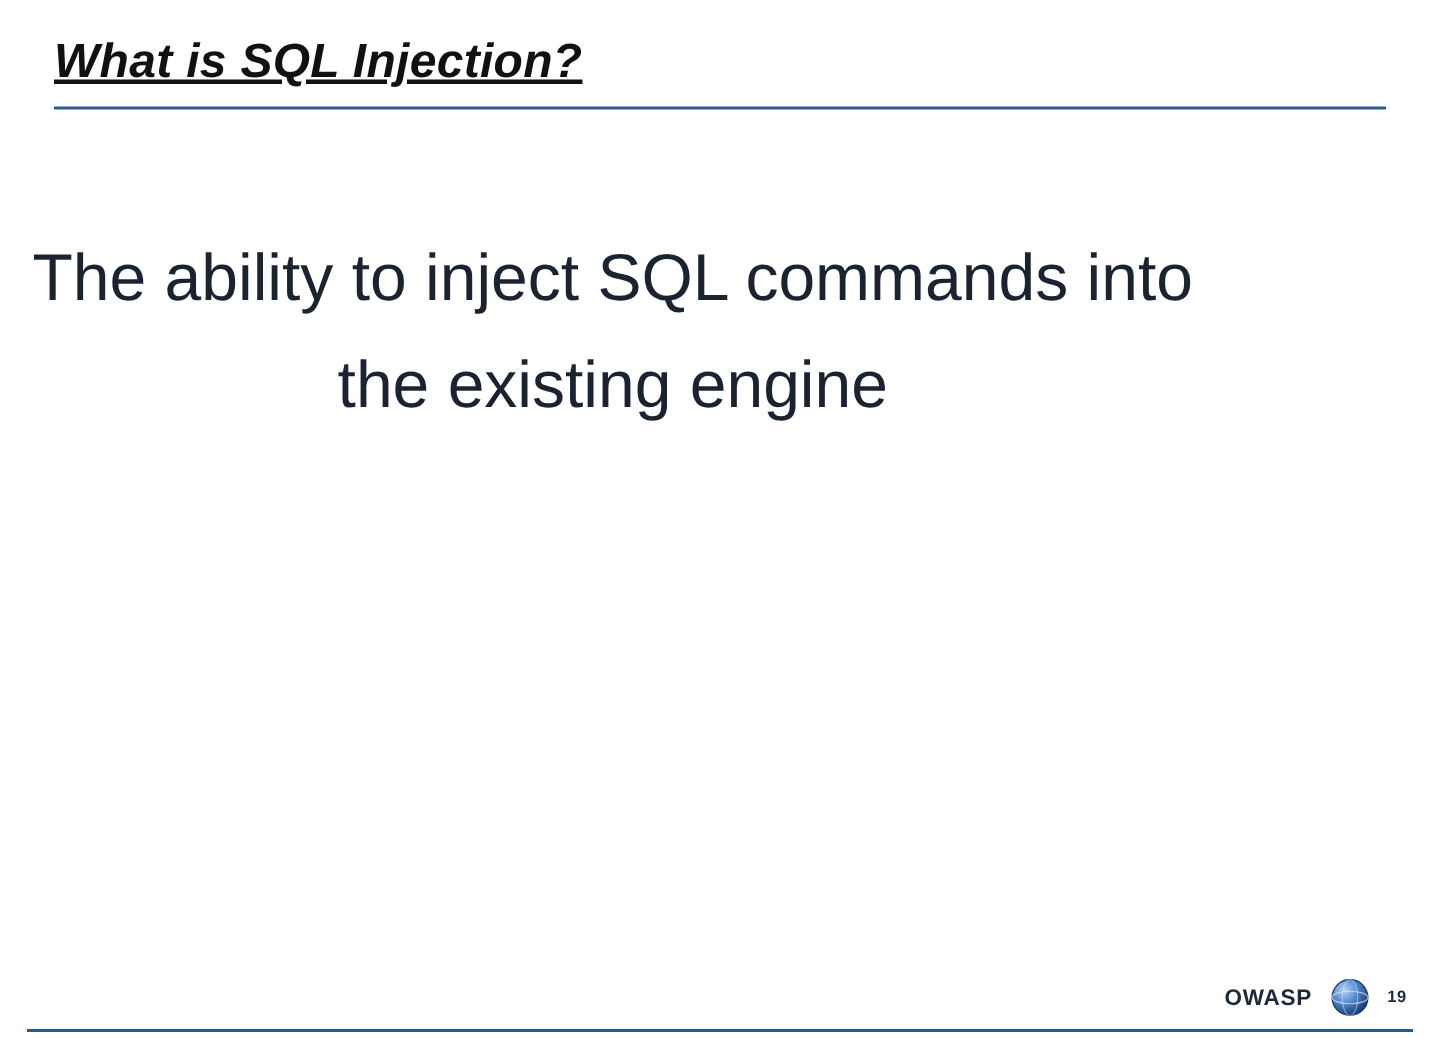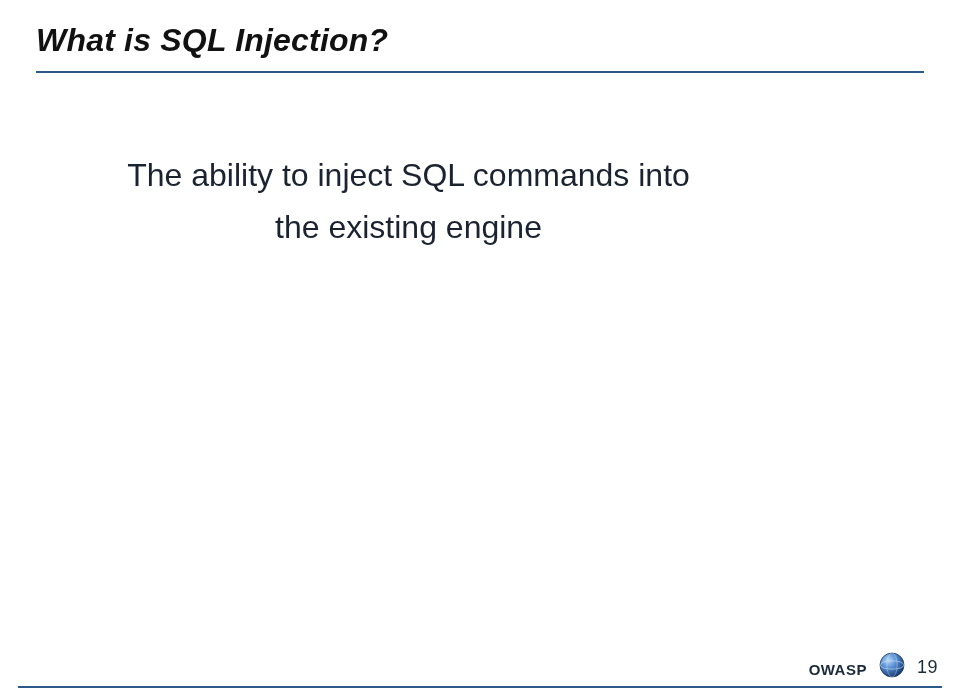--- a/index.html
+++ b/index.html
@@ -20,65 +20,66 @@
   }
   .title {
     position: absolute;
     top: 22px;
     left: 36px;
     font-size: 32px;
     font-weight: 700;
     font-style: italic;
     color: #111;
     letter-spacing: 0.2px;
+    text-decoration: underline;
   }
   .title-rule {
     position: absolute;
     top: 71px;
     left: 36px;
     right: 36px;
     height: 0;
     border-top: 2px solid #2a5a8a;
   }
   .body-text {
     position: absolute;
     top: 150px;
     left: 0;
     width: 817px;
     text-align: center;
-    font-size: 32px;
+    font-size: 44px;
     line-height: 1.62;
     color: #1b2230;
     font-weight: 400;
   }
   .body-text .line {
     display: block;
   }
   .footer {
     position: absolute;
     bottom: 14px;
     right: 22px;
     display: flex;
-    align-items: flex-end;
+    align-items: center;
     gap: 12px;
   }
   .footer-label {
     font-size: 15px;
     font-weight: 700;
     color: #1b2a3a;
     letter-spacing: 0.5px;
   }
   .footer-logo {
     width: 26px;
     height: 26px;
     display: inline-block;
   }
   .footer-page {
-    font-size: 18px;
-    font-weight: 400;
+    font-size: 11px;
+    font-weight: 700;
     color: #1b2a3a;
     letter-spacing: 0.5px;
   }
   .bottom-rule {
     position: absolute;
     bottom: 4px;
     left: 18px;
     right: 18px;
     height: 0;
     border-top: 2px solid #2a5a8a;

